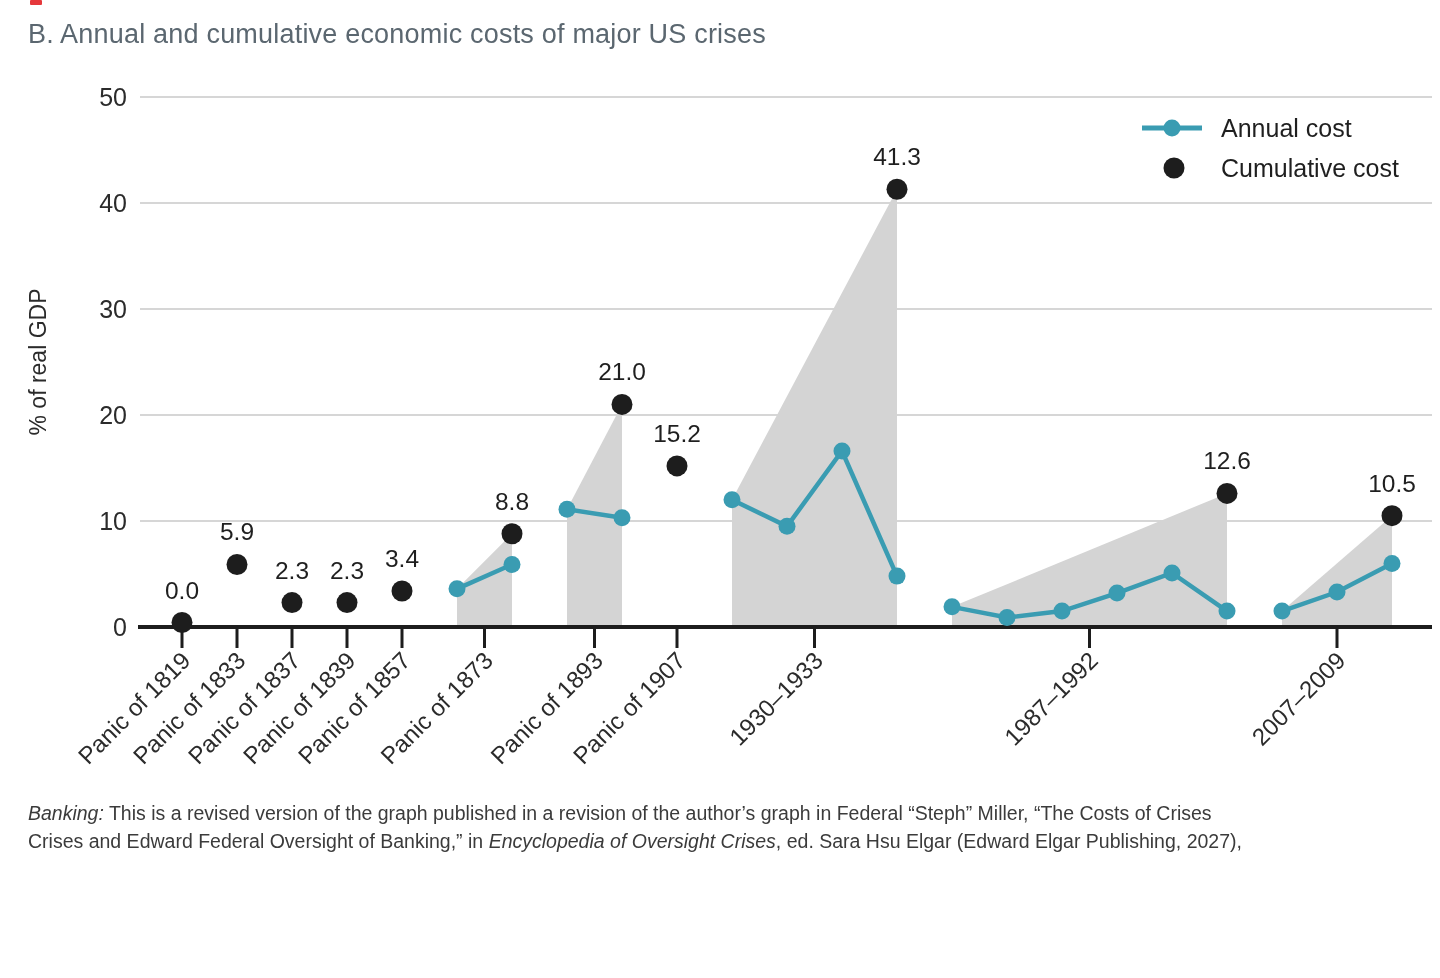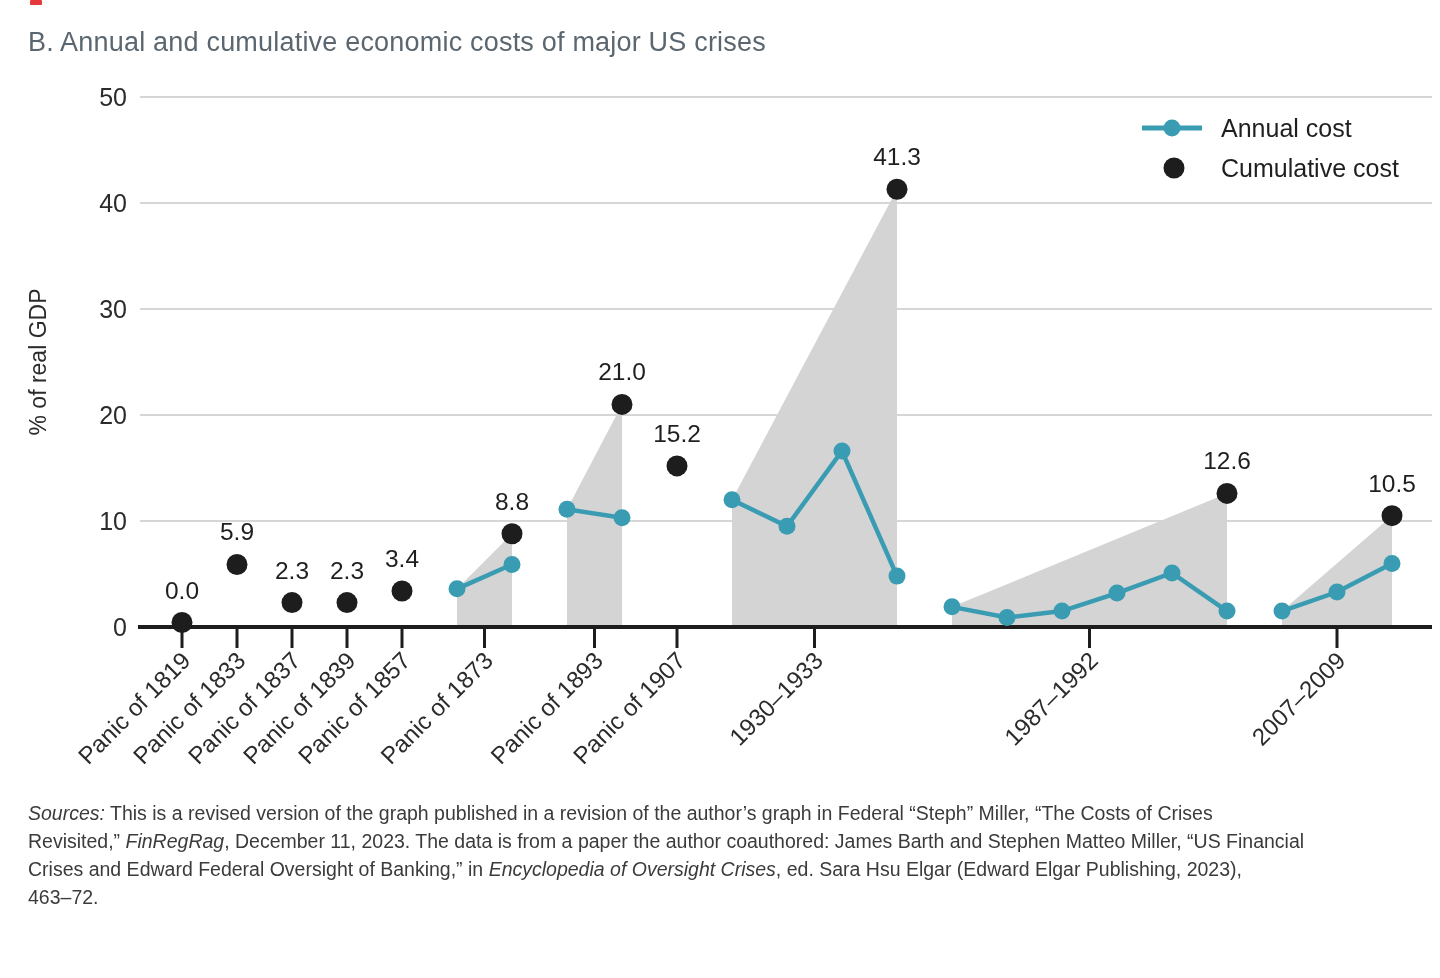--- a/index.html
+++ b/index.html
@@ -1,18 +1,18 @@
 <!DOCTYPE html>
 <html><head>
 <meta charset="utf-8">
 <style>
   html,body{margin:0;padding:0;background:#ffffff;}
   body{width:1440px;height:978px;position:relative;font-family:"Liberation Sans","DejaVu Sans",sans-serif;overflow:hidden;}
   .red-mark{position:absolute;left:30px;top:0;width:12px;height:5px;background:#e5383b;border-radius:1px;}
-  .chart-title{position:absolute;left:28px;top:19px;font-size:27px;font-weight:500;color:#5b6770;letter-spacing:.2px;white-space:nowrap;margin-top:8px;}
+  .chart-title{position:absolute;left:28px;top:19px;font-size:27px;font-weight:500;color:#5b6770;letter-spacing:.2px;white-space:nowrap;}
   #chart{position:absolute;left:0;top:0;}
   .source-note{position:absolute;left:28px;top:799px;width:1396px;font-size:19.5px;line-height:28px;color:#3b3b3b;}
   .source-note .it{font-style:italic;}
   svg text{font-family:"Liberation Sans","DejaVu Sans",sans-serif;}
 </style>
 </head>
 <body>
 
 <span class="red-mark"></span>
 
@@ -120,17 +120,15 @@
     <g>
       <line x1="1142" x2="1202" y1="128" y2="128" stroke="#3a9cb2" stroke-width="5"></line>
       <circle cx="1172" cy="128" r="8.5" fill="#3a9cb2"></circle>
       <text x="1221" y="137" font-size="25" fill="#1f1f1f">Annual cost</text>
       <circle cx="1174" cy="168" r="10.5" fill="#1d1d1d"></circle>
       <text x="1221" y="177" font-size="25" fill="#1f1f1f">Cumulative cost</text>
     </g>
   </svg>
 
 <div class="source-note">
-    <div><span class="it">Sources:</span><span> This is a revised version of the graph published in a revision of the author’s graph in  Federal “Steph” Miller, “The Costs of Crises</span></div>
-    <div><span>Revisited,” </span><span class="it">FinRegRag</span><span>, December 11, 2023. The data is from a paper the author coauthored: James Barth and Stephen Matteo Miller, “US Financial</span></div>
-    <div><span>Crises and Edward Federal Oversight of Banking,” in </span><span class="it">Encyclopedia of Oversight Crises</span><span>, ed. Sara Hsu Elgar (Edward Elgar Publishing, 2023),</span></div>
-    <div><span>463–72.</span></div>
+    <div><span class="it">Banking:</span><span> This is a revised version of the graph published in a revision of the author’s graph in  Federal “Steph” Miller, “The Costs of Crises</span></div>
+    <div><span>Crises and Edward Federal Oversight of Banking,” in </span><span class="it">Encyclopedia of Oversight Crises</span><span>, ed. Sara Hsu Elgar (Edward Elgar Publishing, 2027),</span></div>
   </div>
 
 </body></html>

